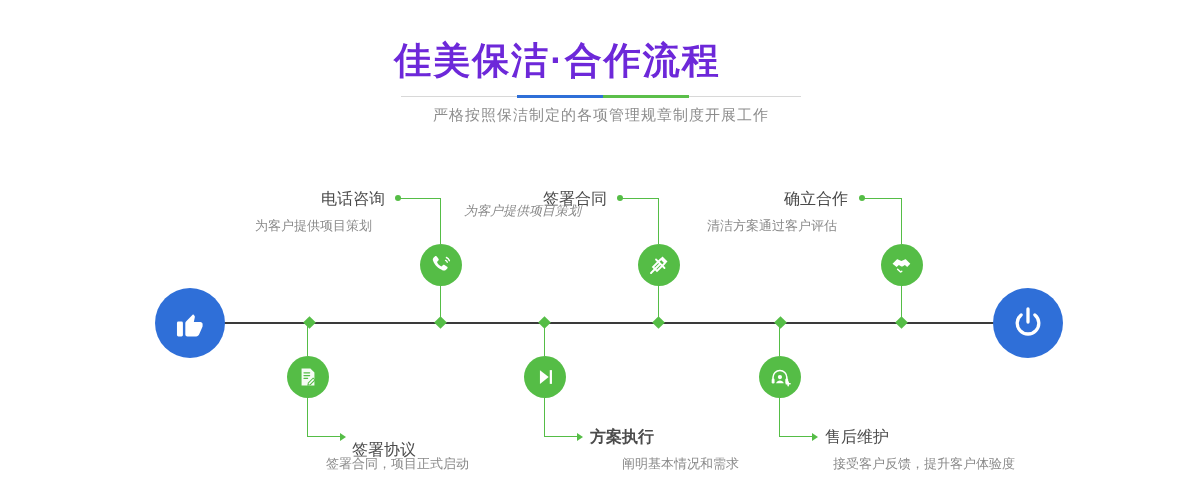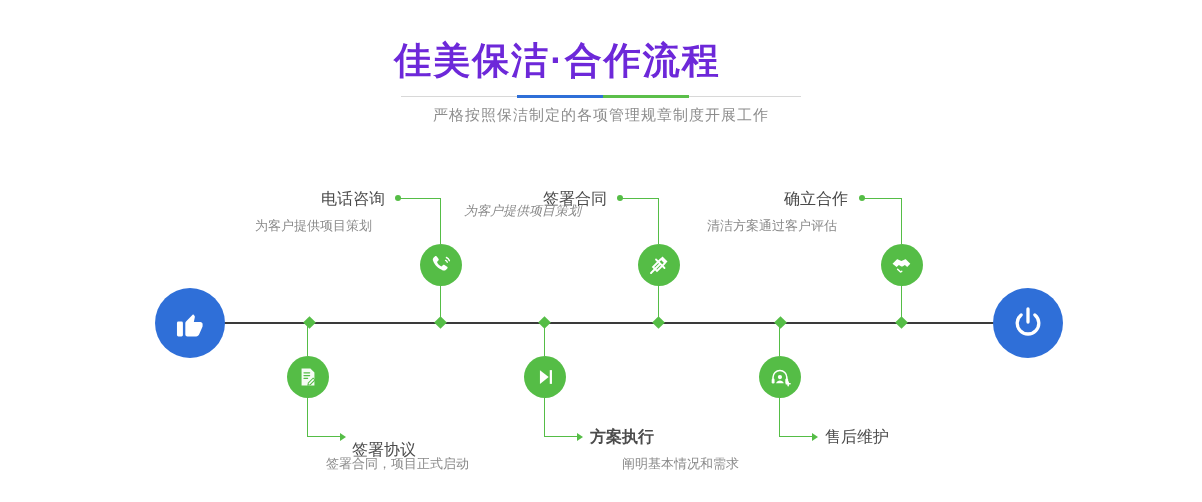--- a/index.html
+++ b/index.html
@@ -219,14 +219,15 @@
         <path d="M7.4 18c.6-1.8 2.2-2.8 4-2.8s3.4 1 4 2.8" fill="#ffffff" stroke="none"></path>
         <path d="M18 18.6h4M20 16.6v4"></path>
       </svg>
     </span>
   </div>
   <div class="vline" style="left:779px; top:176px; height:30px;"></div>
   <div class="vline" style="left:779px; top:248px; height:38px;"></div>
   <div class="hline" style="left:779px; top:286px; width:33px;"></div>
   <div class="arrow-right" style="left:812px; top:283px;"></div>
   <div class="label-title" style="left:825px; top:277px;font-family:Liberation Serif, serif;">售后维护</div>
+  <div class="label-desc" style="left:833px; top:305px;">接受客户反馈，提升客户体验度</div>
 
 </div>
 
 </body></html>

